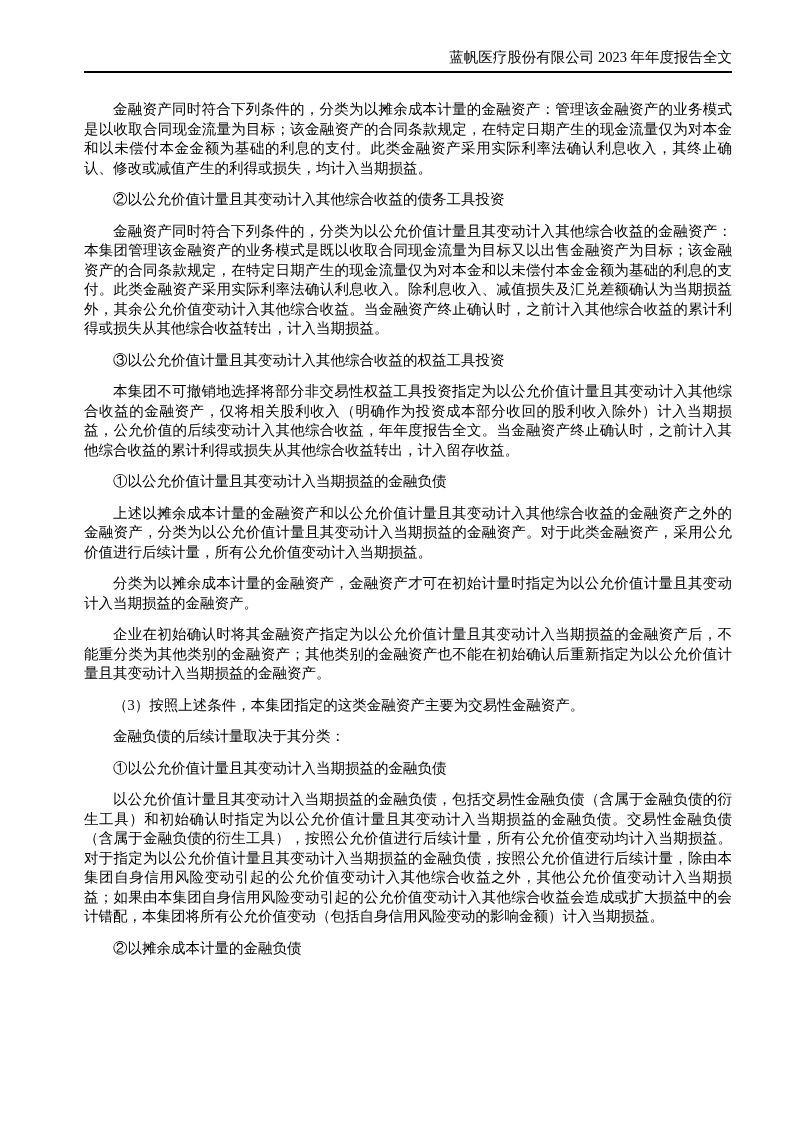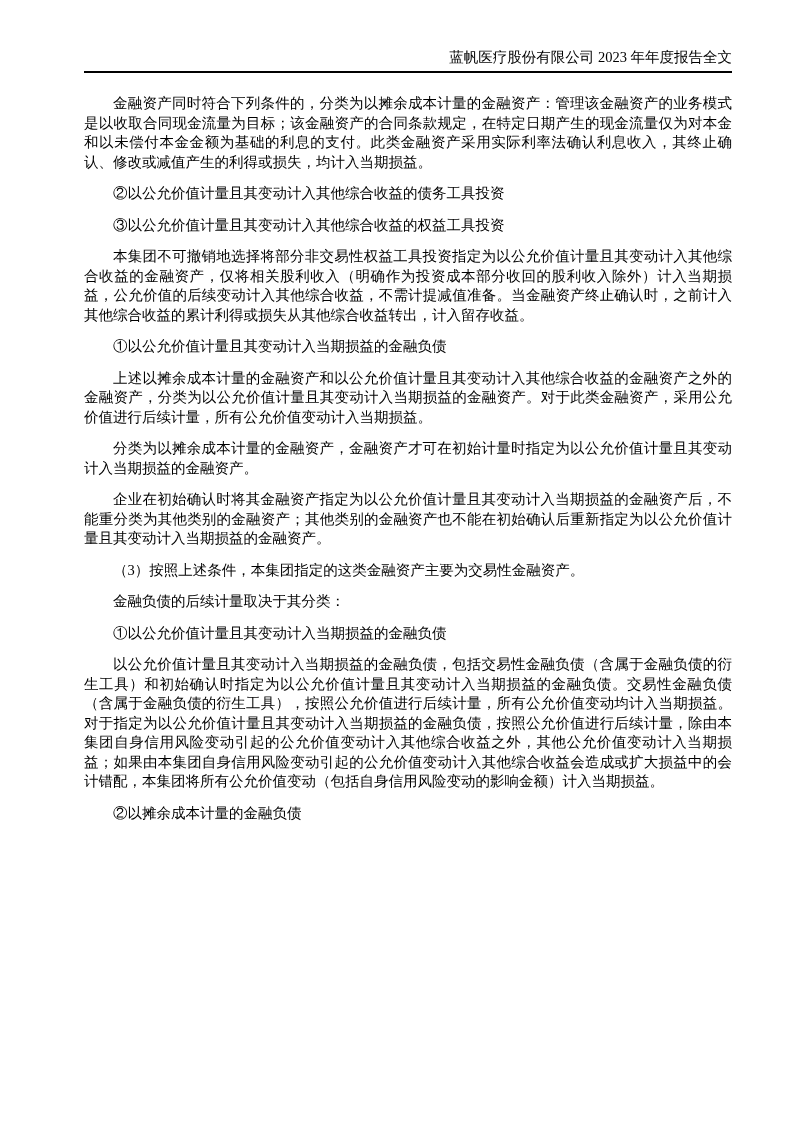--- a/index.html
+++ b/index.html
@@ -24,21 +24,21 @@
   }
   .report-header {
     text-align: right;
     font-size: 14.5px;
     line-height: 17px;
     padding-bottom: 5px;
     border-bottom: 2px solid #000000;
     white-space: nowrap;
   }
   .content {
-    padding-top: 21px;
+    padding-top: 27px;
   }
   .doc-para {
     margin: 0 0 12px 0;
     font-size: 14.5px;
     line-height: 19.5px;
     text-align: justify;
     text-indent: 2em;
     word-break: break-all;
   }
 </style>
@@ -47,22 +47,23 @@
 
 <div class="page">
 
   <div class="report-header">
     <span>蓝帆医疗股份有限公司 2023 年年度报告全文</span>
   </div>
 
   <div class="content">
     <p class="doc-para">金融资产同时符合下列条件的，分类为以摊余成本计量的金融资产：管理该金融资产的业务模式是以收取合同现金流量为目标；该金融资产的合同条款规定，在特定日期产生的现金流量仅为对本金和以未偿付本金金额为基础的利息的支付。此类金融资产采用实际利率法确认利息收入，其终止确认、修改或减值产生的利得或损失，均计入当期损益。</p>
     <p class="doc-para">②以公允价值计量且其变动计入其他综合收益的债务工具投资</p>
+    <p class="doc-para">金融资产同时符合下列条件的，分类为以公允价值计量且其变动计入其他综合收益的金融资产：本集团管理该金融资产的业务模式是既以收取合同现金流量为目标又以出售金融资产为目标；该金融资产的合同条款规定，在特定日期产生的现金流量仅为对本金和以未偿付本金金额为基础的利息的支付。此类金融资产采用实际利率法确认利息收入。除利息收入、减值损失及汇兑差额确认为当期损益外，其余公允价值变动计入其他综合收益。当金融资产终止确认时，之前计入其他综合收益的累计利得或损失从其他综合收益转出，计入当期损益。</p>
     <p class="doc-para">③以公允价值计量且其变动计入其他综合收益的权益工具投资</p>
-    <p class="doc-para">本集团不可撤销地选择将部分非交易性权益工具投资指定为以公允价值计量且其变动计入其他综合收益的金融资产，仅将相关股利收入（明确作为投资成本部分收回的股利收入除外）计入当期损益，公允价值的后续变动计入其他综合收益，不需计提减值准备。当金融资产终止确认时，之前计入其他综合收益的累计利得或损失从其他综合收益转出，计入留存收益。</p>
+    <p class="doc-para">本集团不可撤销地选择将部分非交易性权益工具投资指定为以公允价值计量且其变动计入其他综合收益的金融资产，仅将相关股利收入（明确作为投资成本部分收回的股利收入除外）计入当期损益，公允价值的后续变动计入其他综合收益，年年度报告全文。当金融资产终止确认时，之前计入其他综合收益的累计利得或损失从其他综合收益转出，计入留存收益。</p>
     <p class="doc-para">①以公允价值计量且其变动计入当期损益的金融负债</p>
     <p class="doc-para">上述以摊余成本计量的金融资产和以公允价值计量且其变动计入其他综合收益的金融资产之外的金融资产，分类为以公允价值计量且其变动计入当期损益的金融资产。对于此类金融资产，采用公允价值进行后续计量，所有公允价值变动计入当期损益。</p>
     <p class="doc-para">分类为以摊余成本计量的金融资产，金融资产才可在初始计量时指定为以公允价值计量且其变动计入当期损益的金融资产。</p>
     <p class="doc-para">企业在初始确认时将其金融资产指定为以公允价值计量且其变动计入当期损益的金融资产后，不能重分类为其他类别的金融资产；其他类别的金融资产也不能在初始确认后重新指定为以公允价值计量且其变动计入当期损益的金融资产。</p>
     <p class="doc-para">（3）按照上述条件，本集团指定的这类金融资产主要为交易性金融资产。</p>
     <p class="doc-para">金融负债的后续计量取决于其分类：</p>
     <p class="doc-para">①以公允价值计量且其变动计入当期损益的金融负债</p>
     <p class="doc-para">以公允价值计量且其变动计入当期损益的金融负债，包括交易性金融负债（含属于金融负债的衍生工具）和初始确认时指定为以公允价值计量且其变动计入当期损益的金融负债。交易性金融负债（含属于金融负债的衍生工具），按照公允价值进行后续计量，所有公允价值变动均计入当期损益。对于指定为以公允价值计量且其变动计入当期损益的金融负债，按照公允价值进行后续计量，除由本集团自身信用风险变动引起的公允价值变动计入其他综合收益之外，其他公允价值变动计入当期损益；如果由本集团自身信用风险变动引起的公允价值变动计入其他综合收益会造成或扩大损益中的会计错配，本集团将所有公允价值变动（包括自身信用风险变动的影响金额）计入当期损益。</p>
     <p class="doc-para">②以摊余成本计量的金融负债</p>
   </div>

